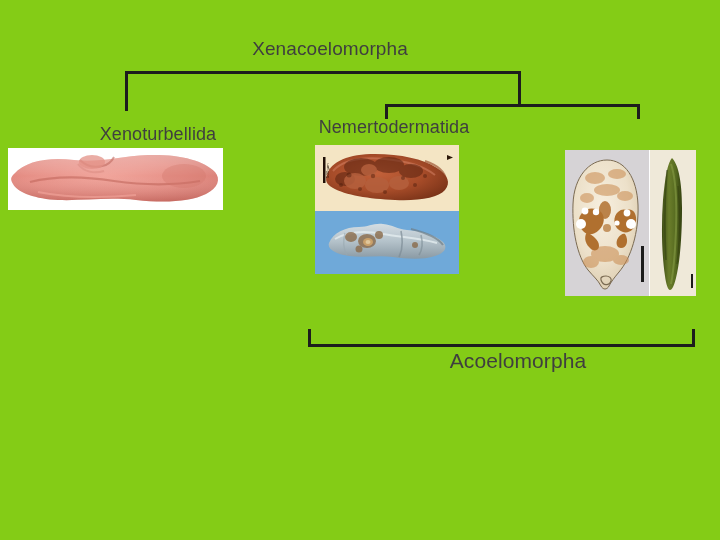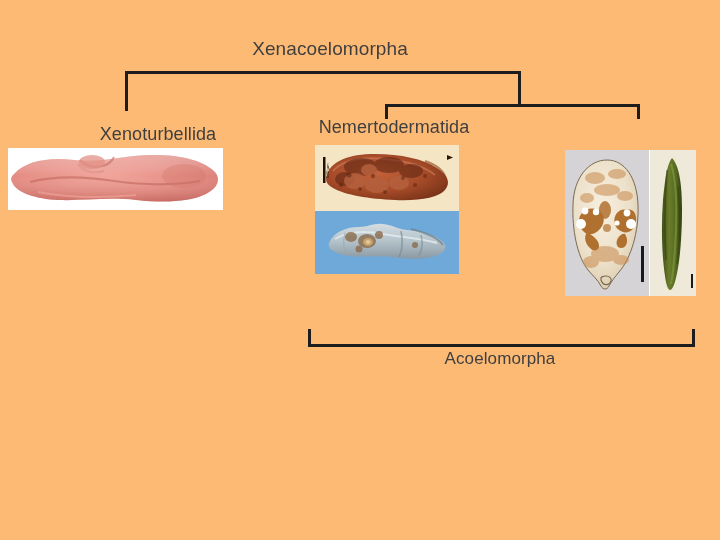--- a/index.html
+++ b/index.html
@@ -4,40 +4,40 @@
 <style>
   html, body {
     margin: 0;
     padding: 0;
     background: #ffffff;
   }
   #canvas {
     position: relative;
     width: 720px;
     height: 540px;
-    background: #fdba74;
+    background: #84cc16;
     overflow: hidden;
     font-family: "Liberation Sans", sans-serif;
     -webkit-font-smoothing: antialiased;
   }
 
   
   .label {
     position: absolute;
     color: #3f3f3f;
     font-family: "Liberation Sans", sans-serif;
     white-space: nowrap;
     text-align: center;
     letter-spacing: 0.1px;
   }
   #root-label      { left: 0;   top: 38px;  width: 660px; font-size: 19px; }
   #xeno-label      { left: 0;   top: 124px; width: 254px; font-size: 18px; margin-left: 31px; }
   #nemerto-label   { left: 290px; top: 117px; width: 208px; font-size: 18px; }
   #acoela-label    { left: 575px; top: 117px; width: 140px; font-size: 18px; }
-  #acoelomorpha-label { left: 300px; top: 349px; width: 400px; font-size: 17px; }
+  #acoelomorpha-label { left: 318px; top: 349px; width: 400px; font-size: 21px; }
 
   
   .line {
     position: absolute;
     background: #1d1d1d;
   }
   .hline { height: 3px; }
   .vline { width: 3px; }
 
   

